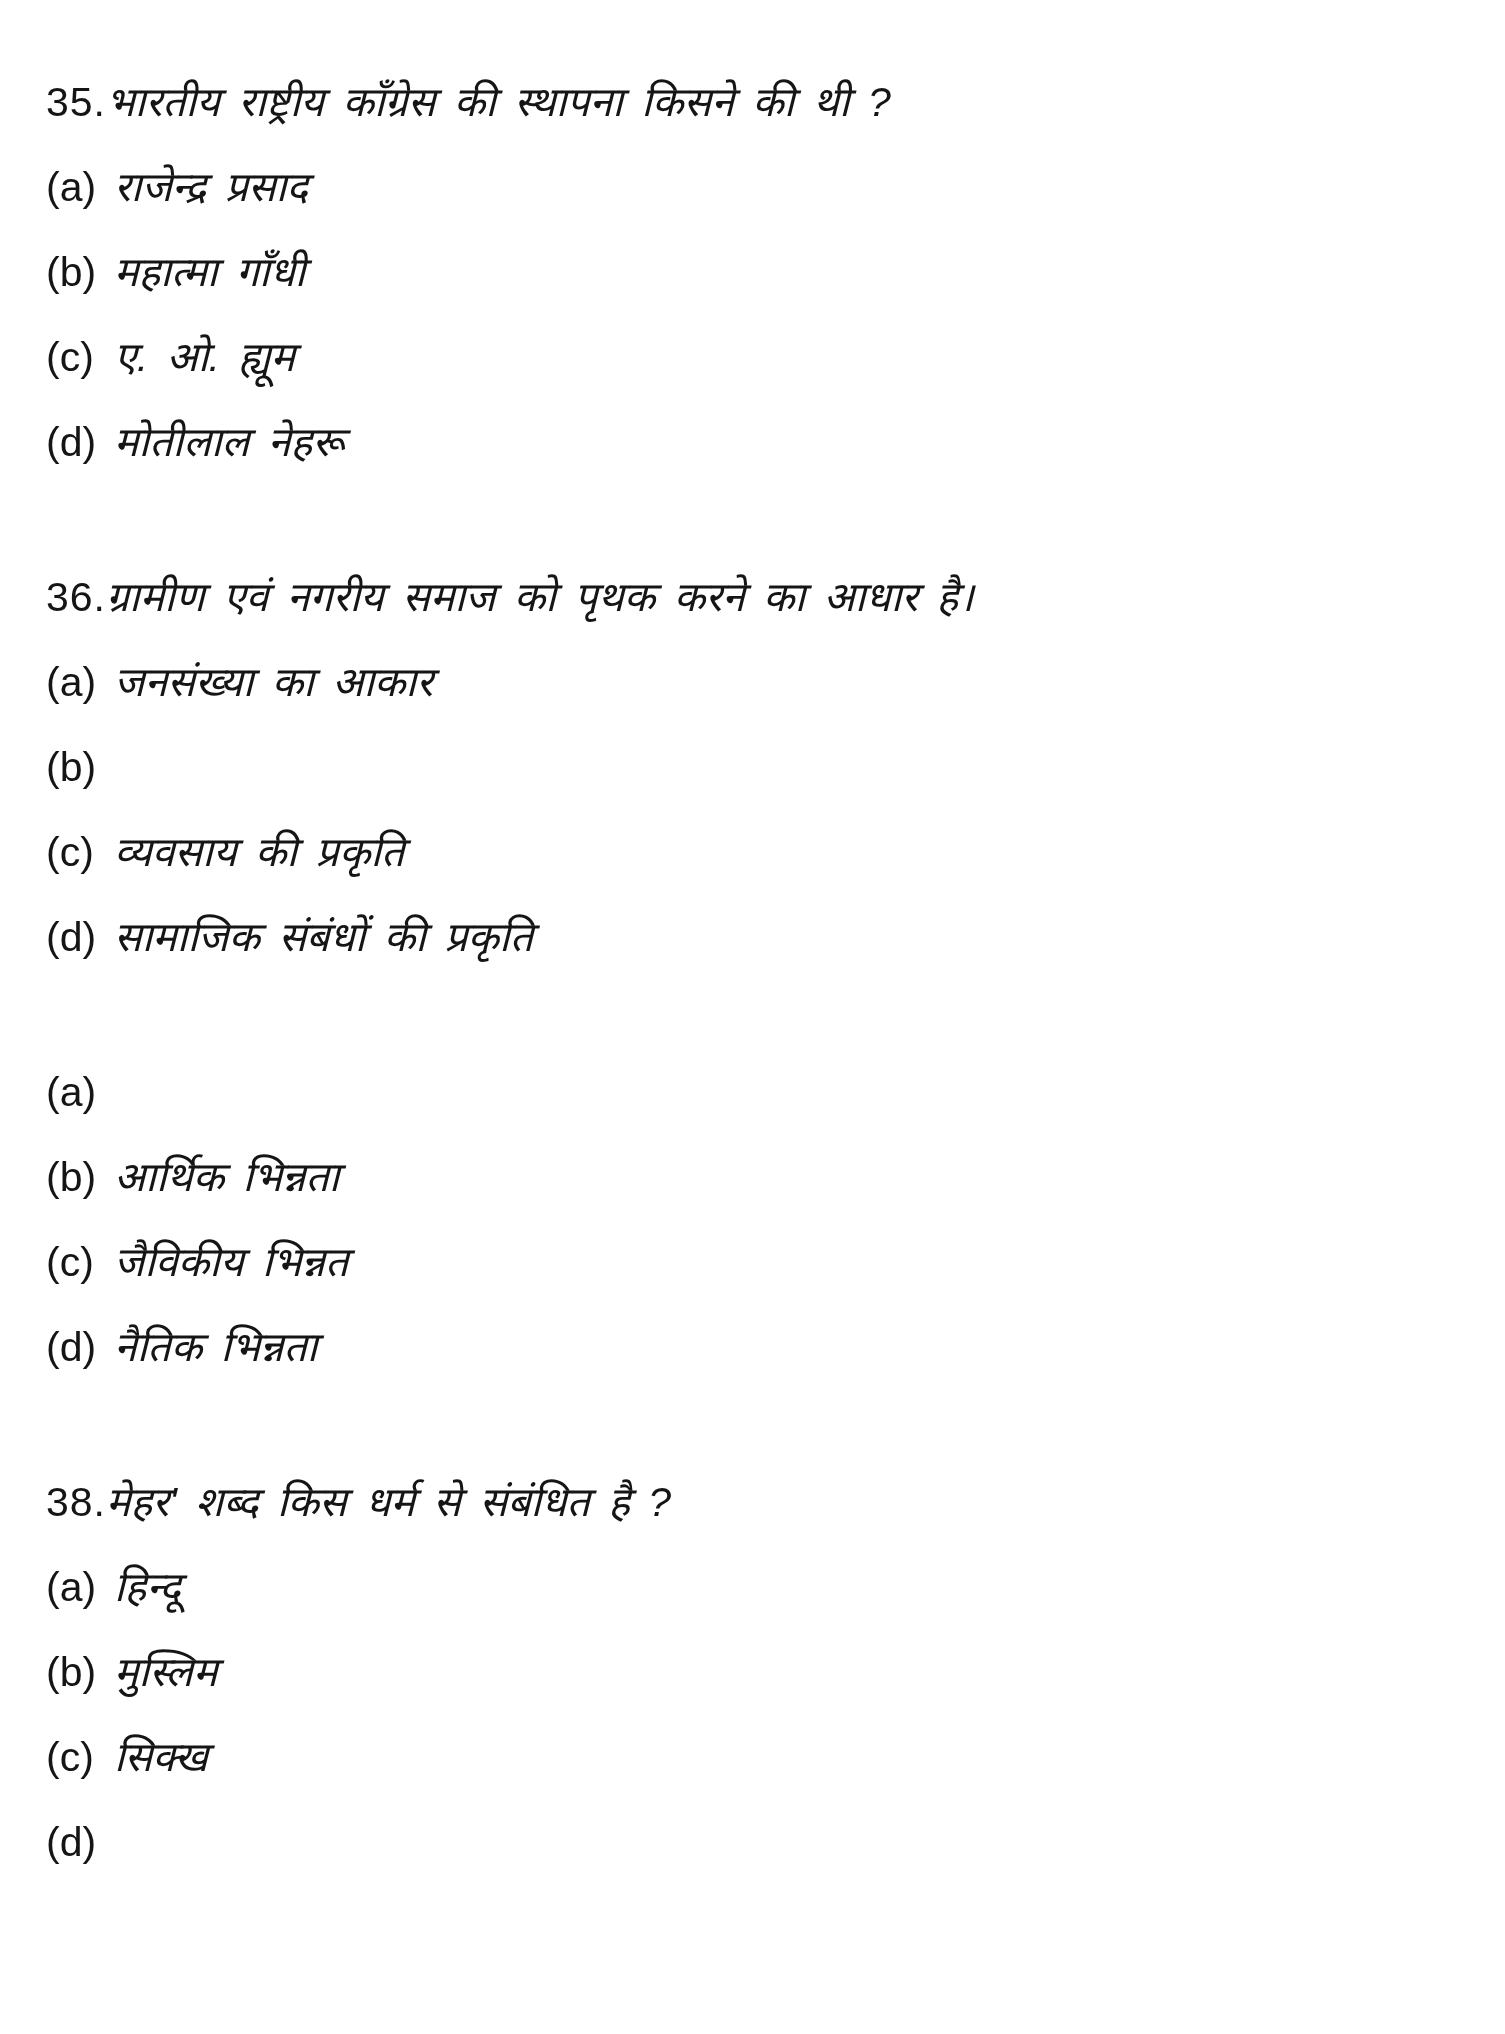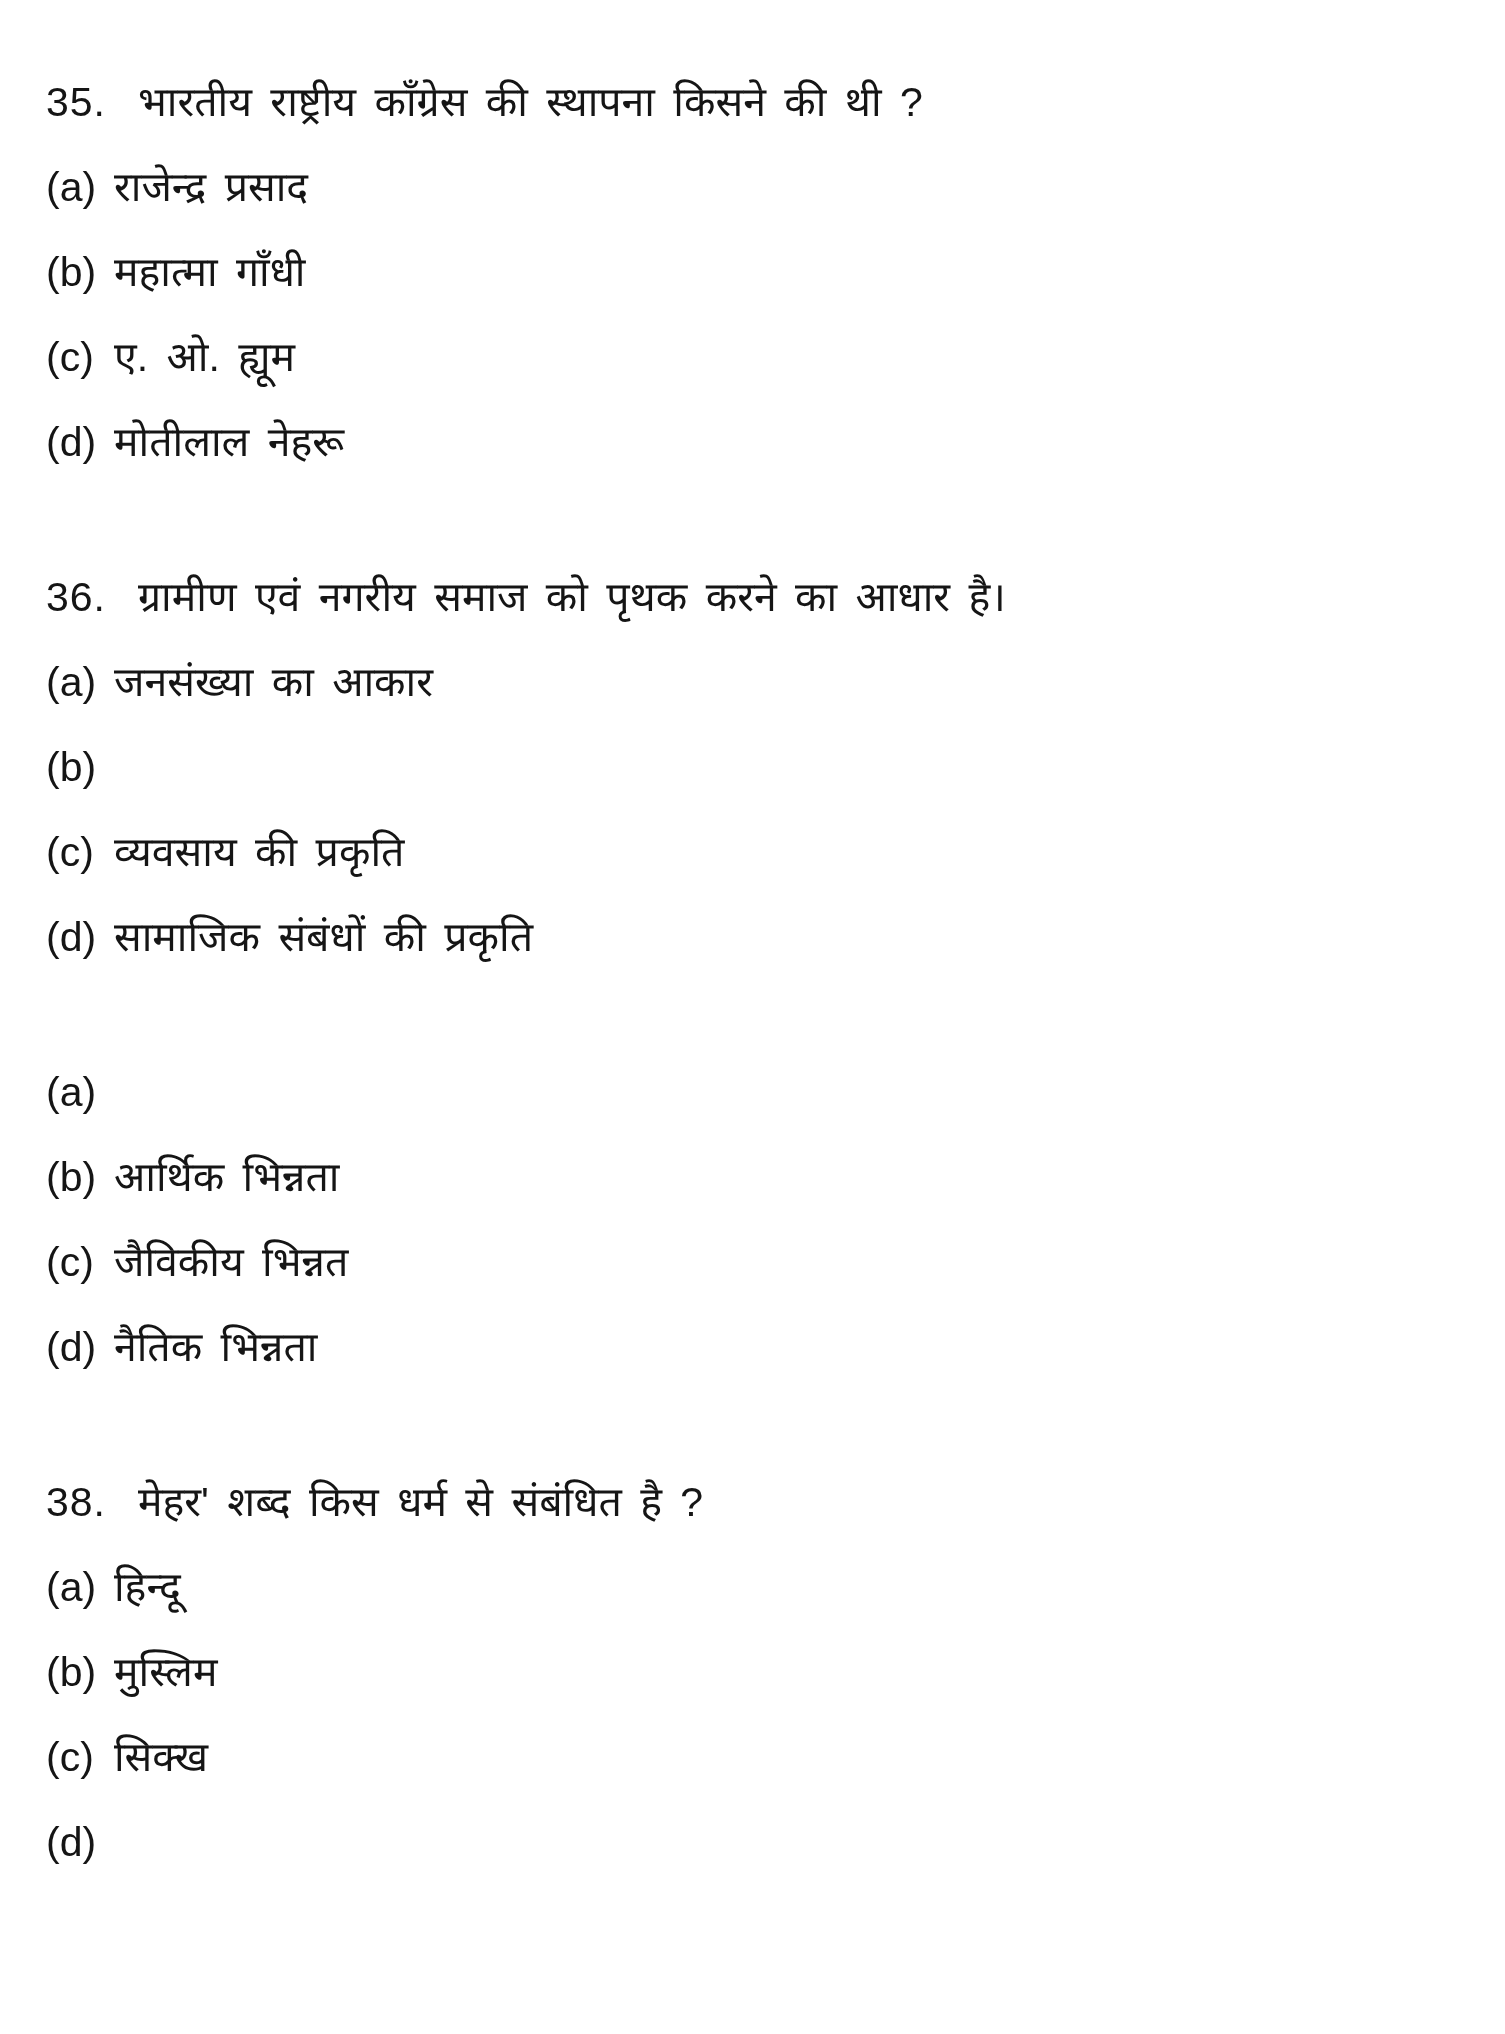--- a/index.html
+++ b/index.html
@@ -28,29 +28,30 @@
   .line {
     display: flex;
     align-items: flex-start;
     height: 85px;
     font-size: 41px;
     line-height: 54px;
     word-spacing: 7px;
     white-space: nowrap;
   }
   .q-line .num {
-    margin-right: 32px;
+    margin-right: 0;
     letter-spacing: 1px;
   }
   .opt-line .label {
     min-width: 58px;
     margin-right: 10px;
   }
   .q-text, .opt-text {
     font-weight: 400;
+    font-style: italic;
   }
 </style>
 </head>
 <body>
 
 <div class="page">
 
   <div class="q-block">
     <div class="line q-line">
       <span class="num">35.</span>

